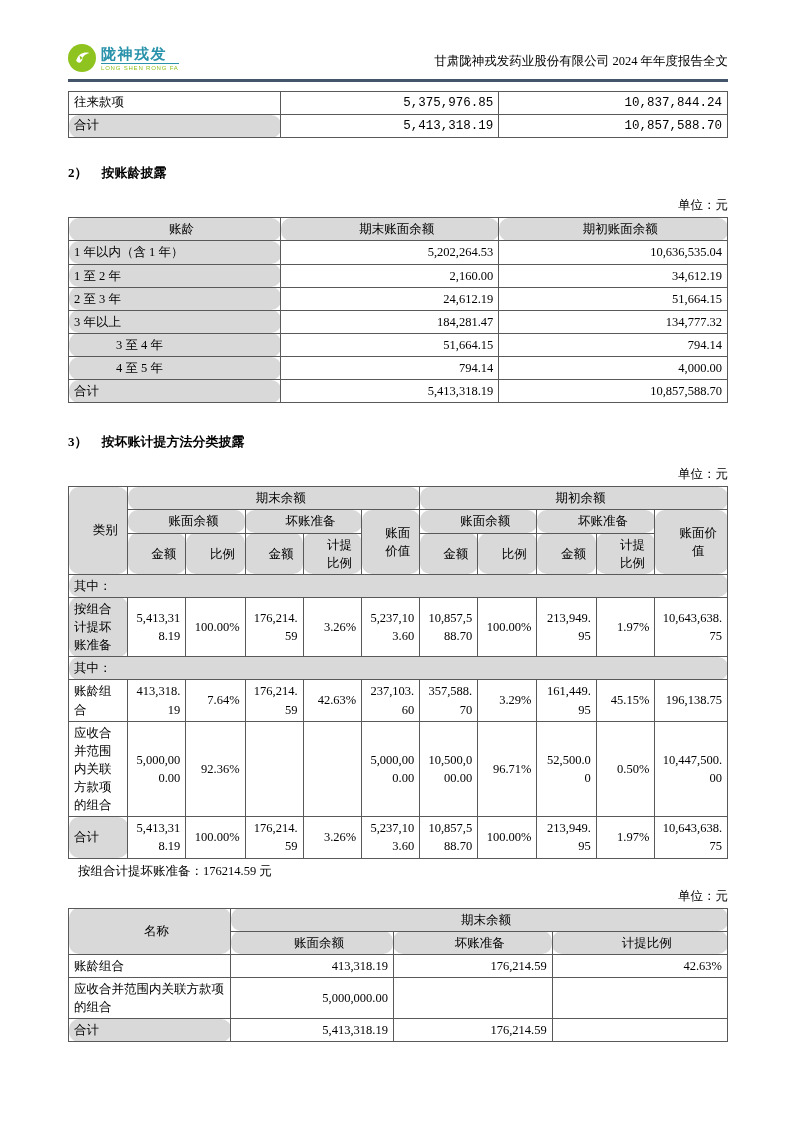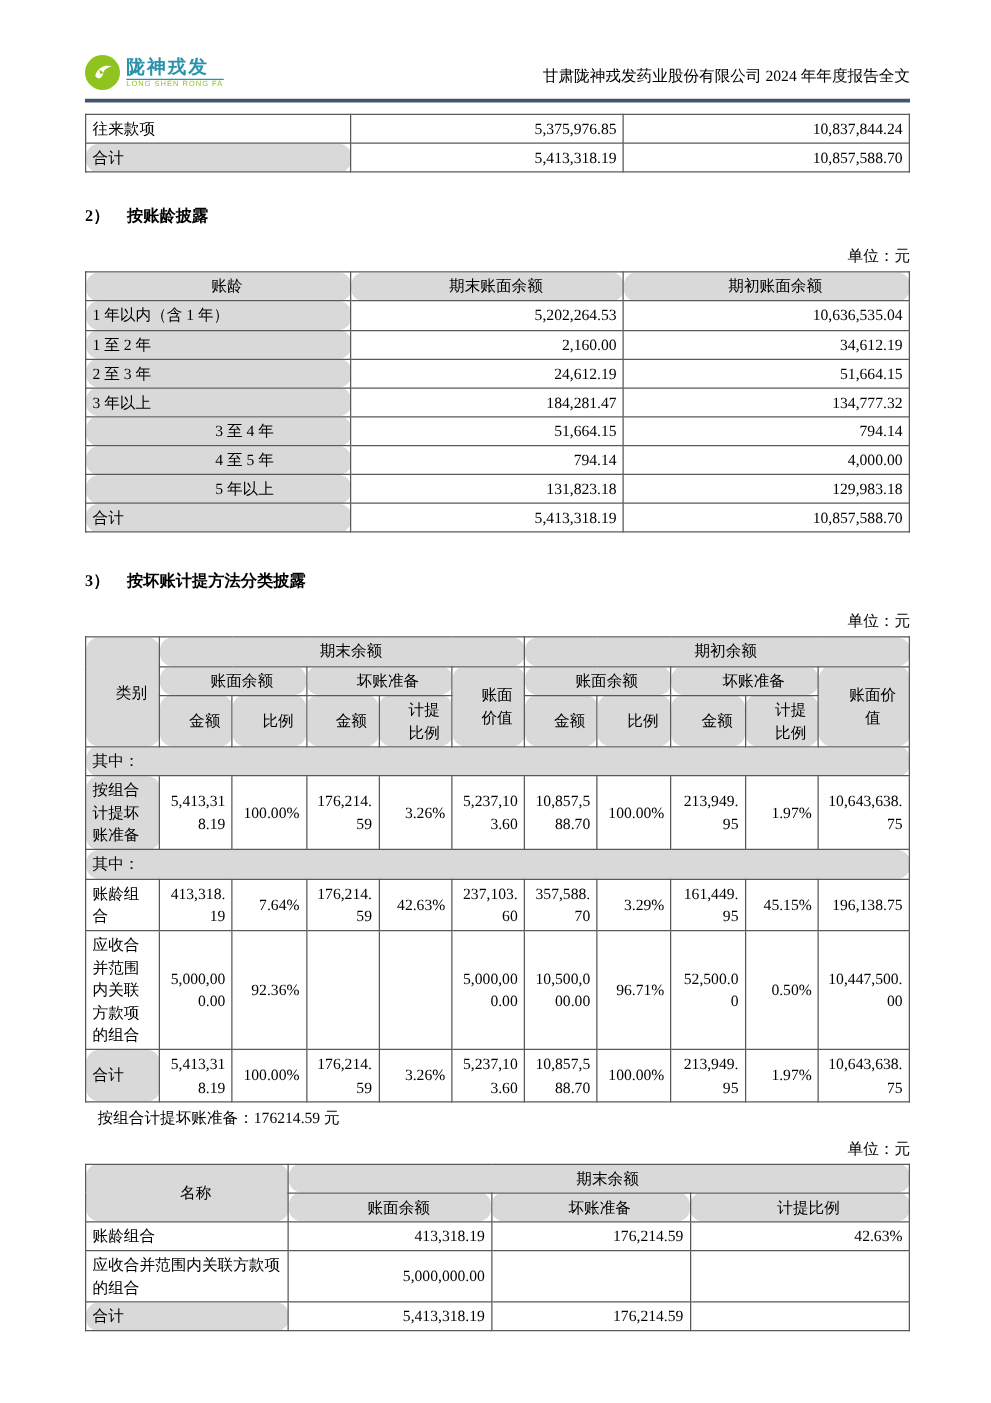--- a/index.html
+++ b/index.html
@@ -26,26 +26,26 @@
   .doc-title { font-size: 12.5px; padding-bottom: 2px; margin-left: 24px; }
 
   
   table { border-collapse: collapse; width: 100%; table-layout: fixed; font-size: 12.5px; }
   td, th { border: 1px solid #595959; padding: 2px 5px; line-height: 1.45;
            vertical-align: middle; font-weight: normal; overflow: hidden; }
   .g   { background: #d9d9d9; border-radius: 10px; }
   .ctr { text-align: center; padding-left: 19px; }
   .num { text-align: right; word-break: break-all; }
   .lbl { text-align: left; }
-  .indent { padding-left: 47px; text-align: center; }
+  .indent { padding-left: 47px; }
 
   .sec-title { font-weight: bold; font-size: 13px; margin-top: 26px; }
   .sec-title .sec-num { margin-right: 14px; }
   .unit { text-align: right; margin-top: 15px; margin-bottom: 3px; }
-  .tbl1 { margin-top: 9px; }
+  .tbl1 { margin-top: 9px; font-family: Liberation Mono, monospace; }
   .note { margin-top: 4px; padding-left: 10px; }
   .fnote1 { margin-top: 18px; padding-left: 10px; }
 </style>
 </head>
 <body>
 
 <div class="content">
 
   <div class="hdr">
     <div class="logo">
@@ -124,25 +124,20 @@
       <td class="lbl g indent">3 至 4 年</td>
       <td class="num">51,664.15</td>
       <td class="num">794.14</td>
     </tr>
     <tr>
       <td class="lbl g indent">4 至 5 年</td>
       <td class="num">794.14</td>
       <td class="num">4,000.00</td>
     </tr>
     <tr>
-      <td class="lbl g indent">5 年以上</td>
-      <td class="num">131,823.18</td>
-      <td class="num">129,983.18</td>
-    </tr>
-    <tr>
       <td class="lbl g">合计</td>
       <td class="num">5,413,318.19</td>
       <td class="num">10,857,588.70</td>
     </tr>
   </tbody>
     </table>
 
   <div class="sec-title" style="margin-top:30px;">
     <span class="sec-num">3）</span><span>按坏账计提方法分类披露</span>
   </div>

